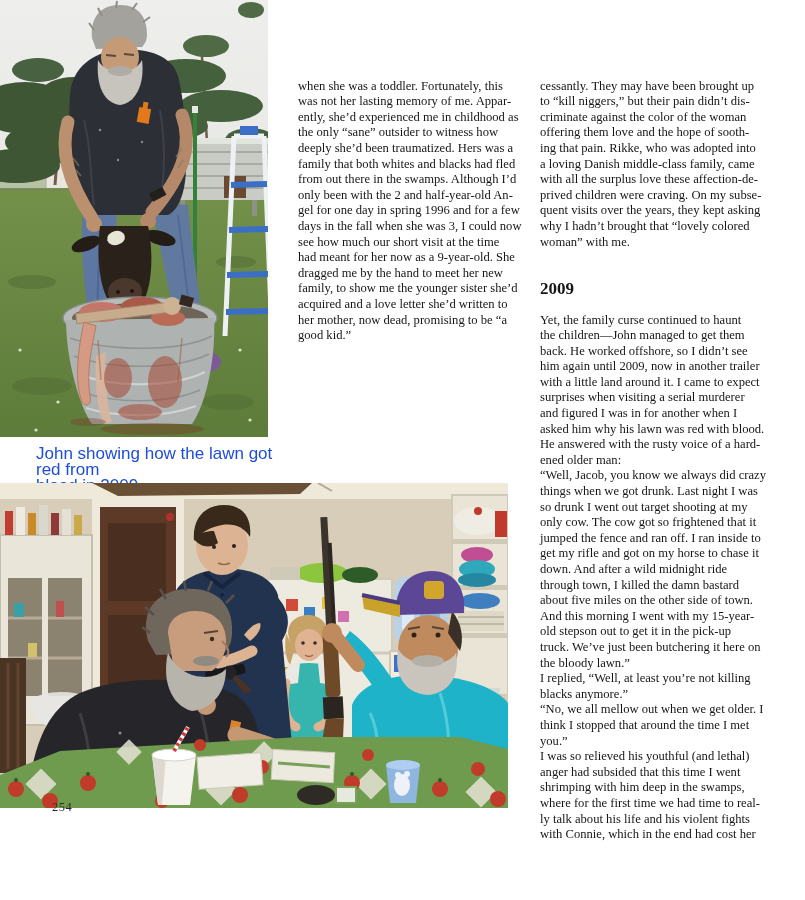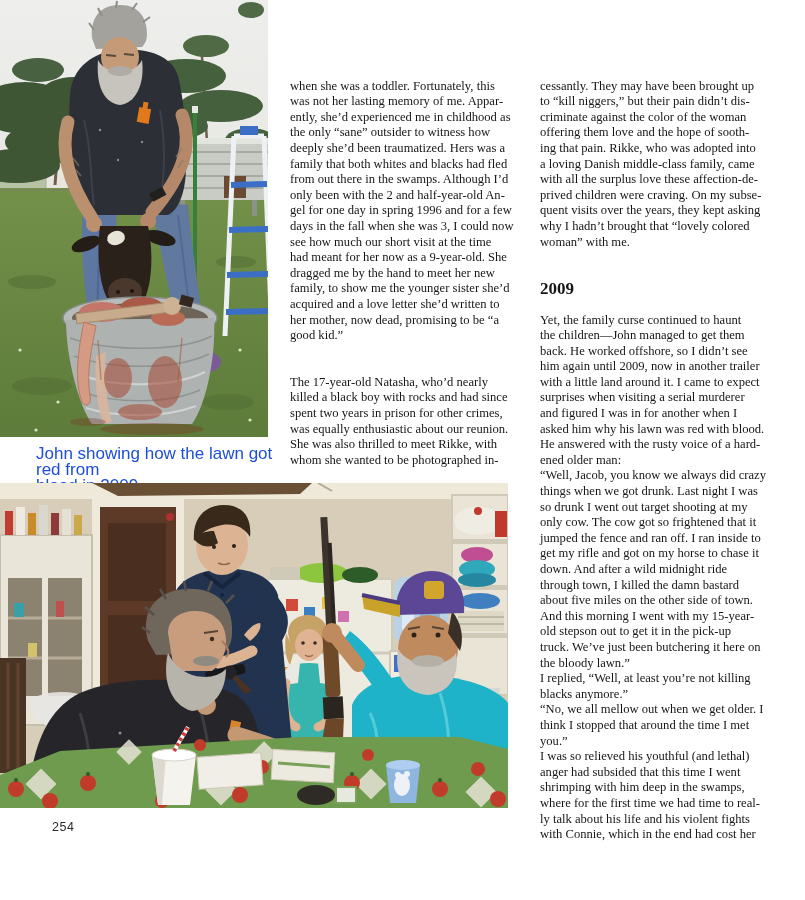--- a/index.html
+++ b/index.html
@@ -10,24 +10,24 @@
   .photo-bottom{left:0;top:483px;width:508px;height:325px;}
   .photo-top svg,.photo-bottom svg{display:block;}
   .caption{position:absolute;font-family:"Liberation Sans","DejaVu Sans",sans-serif;
            font-size:17px;line-height:16px;color:#1d4ed8;font-weight:500;white-space:pre-line;}
   .caption-top{left:36px;top:446px;width:250px;}
   .caption-bottom{left:10px;top:811px;width:760px;white-space:nowrap;}
   .col{position:absolute;font-size:12.6px;line-height:15.6px;white-space:pre-line;}
   .col p{margin:0;}
   .col p + p{margin-top:15.6px;}
   .col h3{margin:15.6px 0 0 0;font-size:17px;line-height:15.6px;font-weight:bold;}
-  .col-middle{left:290px;top:63px;width:246px;}
+  .col-middle{left:298px;top:63px;width:246px;}
   .col-right{left:540px;top:63px;width:262px;}
-  .page-number{position:absolute;left:52px;top:820px;font-size:12.5px;color:#2a2a2a;
-               font-family:Liberation Sans, sans-serif;letter-spacing:.5px;}
+  .page-number{position:absolute;left:52px;top:800px;font-size:12.5px;color:#2a2a2a;
+               font-family:Liberation Serif, serif;letter-spacing:.5px;}
 </style>
 </head>
 <body>
 
 <div class="page">
 
   <figure class="photo-top">
     <svg viewBox="0 0 268 437" width="268" height="437">
       <defs>
         <linearGradient id="gSky" x1="0" y1="0" x2="0" y2="1">
@@ -192,26 +192,20 @@
 only been with the 2 and half-year-old An-
 gel for one day in spring 1996 and for a few
 days in the fall when she was 3, I could now
 see how much our short visit at the time
 had meant for her now as a 9-year-old. She
 dragged me by the hand to meet her new
 family, to show me the younger sister she’d
 acquired and a love letter she’d written to
 her mother, now dead, promising to be “a
 good kid.”</p>
-    <p>The 17-year-old Natasha, who’d nearly
-killed a black boy with rocks and had since
-spent two years in prison for other crimes,
-was equally enthusiastic about our reunion.
-She was also thrilled to meet Rikke, with
-whom she wanted to be photographed in-</p>
   </div>
 
   <div class="col col-right">
     <p>cessantly. They may have been brought up
 to “kill niggers,” but their pain didn’t dis-
 criminate against the color of the woman
 offering them love and the hope of sooth-
 ing that pain. Rikke, who was adopted into
 a loving Danish middle-class family, came
 with all the surplus love these affection-de-

